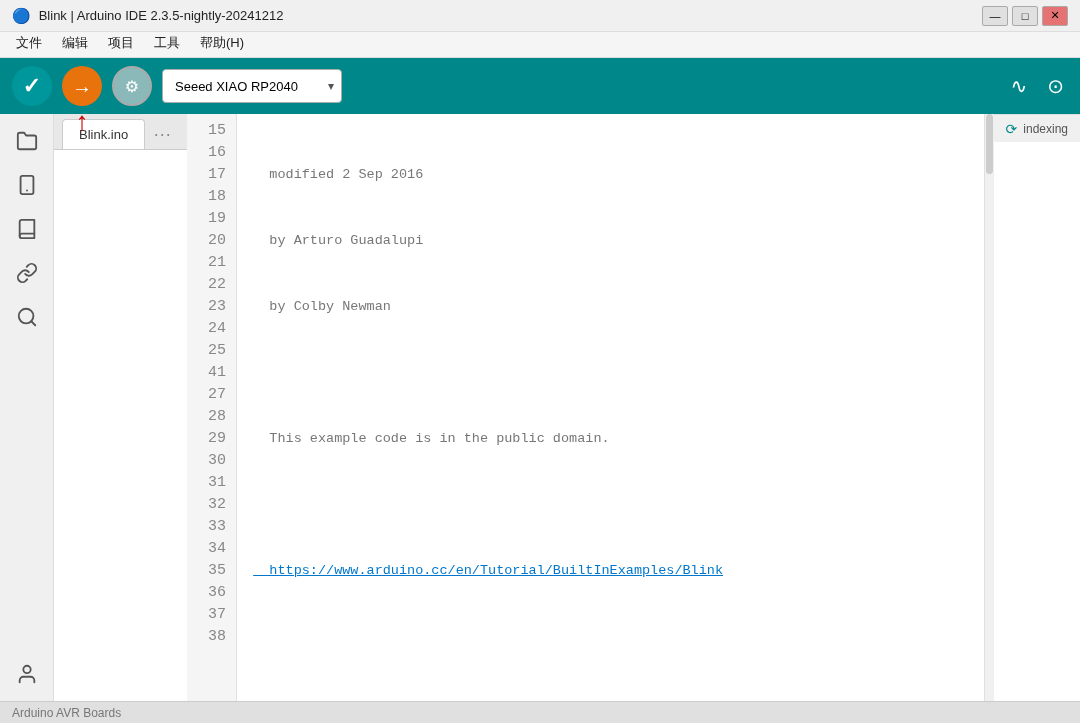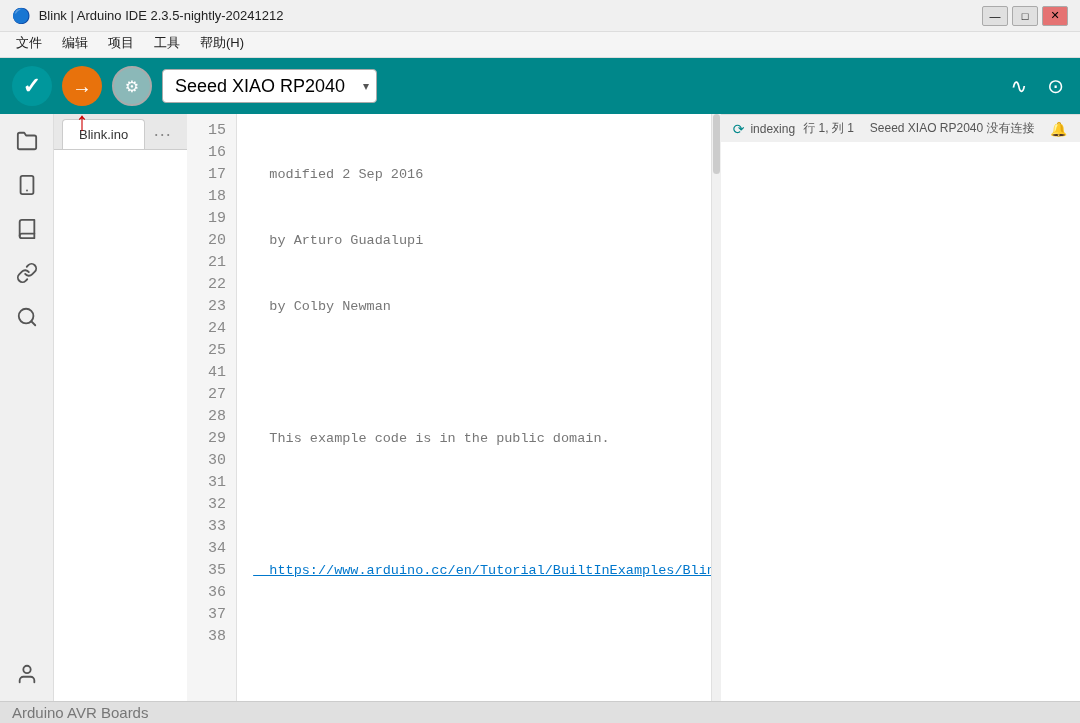--- a/index.html
+++ b/index.html
@@ -50,21 +50,21 @@
       display: flex; align-items: center; justify-content: center;
       font-size: 20px;
       position: relative;
     }
     .tool-btn.verify { background: #00979c; }
     .tool-btn.upload { background: #e8720c; }
     .board-dropdown-wrap {
       position: relative; display: flex; align-items: center;
     }
     .board-dropdown-wrap select {
-      height: 34px; padding: 0 30px 0 12px; border-radius: 4px; border: 1px solid #aaa; background: white; font-size: 18px; cursor: pointer; min-width: 180px; appearance: none;
+      height: 34px; padding: 0 30px 0 12px; border-radius: 4px; border: 1px solid #aaa; background: white; font-size: 13px; cursor: pointer; min-width: 180px; appearance: none;
     }
     .dropdown-chevron {
       position: absolute; right: 8px; pointer-events: none; font-size: 12px; color: #555;
     }
 
     .toolbar-right { margin-left: auto; display: flex; gap: 12px; align-items: center; }
     .toolbar-icon-btn { background: none; border: none; cursor: pointer; color: white; font-size: 20px; padding: 4px; }
 
     
     .main-area {
@@ -201,21 +201,21 @@
     .status-right { margin-left: auto; display: flex; gap: 16px; align-items: center; }
 
     
     .bottom-bar {
       height: 22px;
       background: #e0e0e0;
       border-top: 1px solid #ccc;
       display: flex;
       align-items: center;
       padding: 0 12px;
-      font-size: 15px;
+      font-size: 12px;
       color: #777;
     }
 
     
     .upload-btn-wrapper { position: relative; }
   </style>
 </head>
 <body>
 
 <div class="title-bar">
@@ -377,25 +377,20 @@
       <div class="right-scrollbar">
         <div class="scrollbar-thumb"></div>
       </div>
     </div>
 
     <div class="status-bar">
       <div class="status-left">
         <span style="font-size:14px; color:#00878a;">⟳</span>
         <span>indexing</span>
       </div>
-      <div class="status-right">
-        <span>行 1, 列 1</span>
-        <span>Seeed XIAO RP2040  没有连接</span>
-        <span style="font-size:14px;">🔔</span>
-      </div>
     </div>
 
   </div>
 </div>
 
 <div class="bottom-bar">
   <span>Arduino AVR Boards</span>
 </div>
 
 </body></html>

